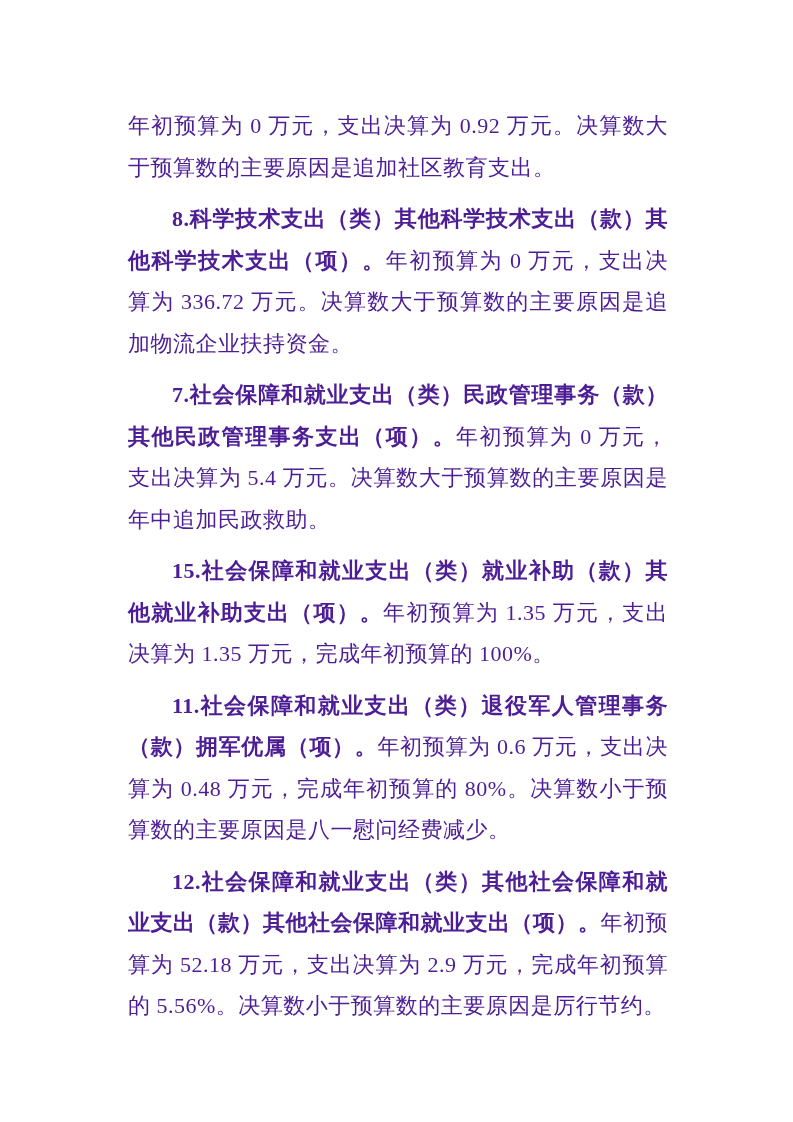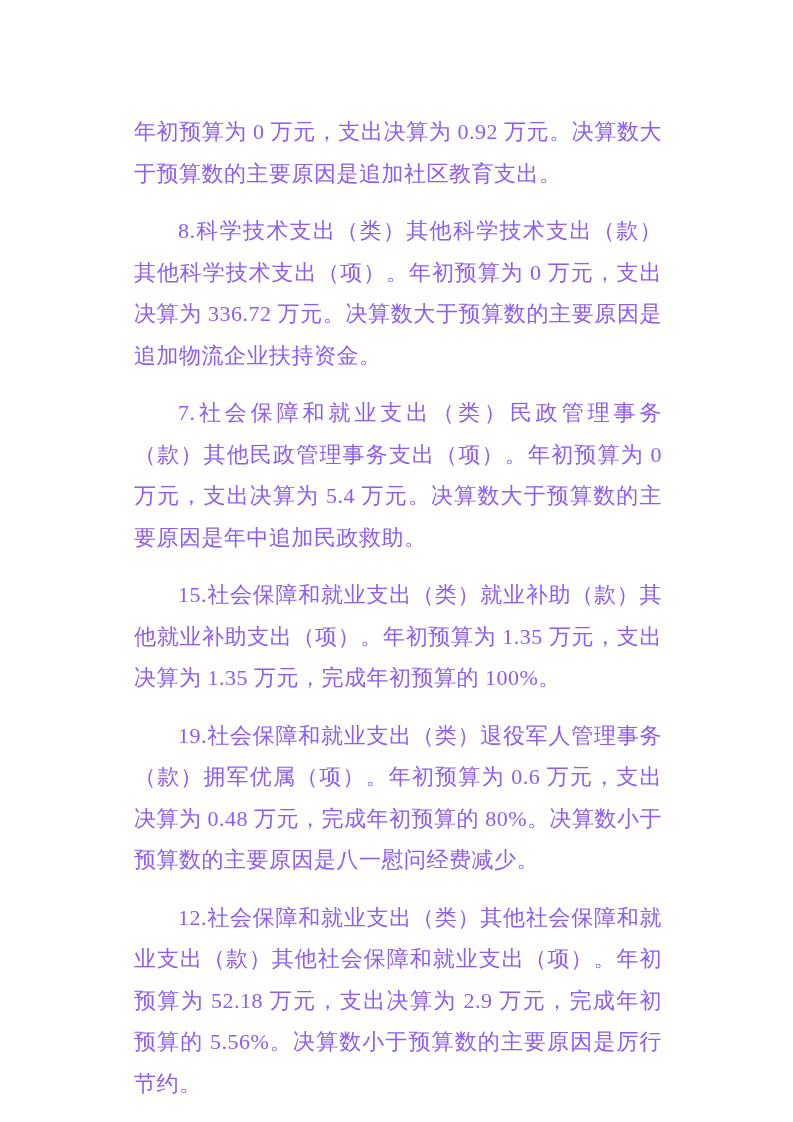--- a/index.html
+++ b/index.html
@@ -11,49 +11,49 @@
     position: relative;
     width: 793px;
     height: 1122px;
     box-sizing: border-box;
     background: #ffffff;
     padding: 95px 115px 0 118px;
     overflow: hidden;
     font-family: "Liberation Serif", "DejaVu Serif", serif;
   }
   p.para {
-    margin: 16px;
+    margin: 10px;
     padding: 0;
     font-size: 22px;
     line-height: 41.5px;
-    color: #8b5cf6;
+    color: #4c1d95;
     text-align: justify;
     text-justify: inter-character;
     text-indent: 2em;
     letter-spacing: 0.5px;
     word-break: break-all;
   }
   p.para.continuation {
     text-indent: 0;
   }
   .lead {
-    font-weight: normal;
+    font-weight: bold;
   }
 </style>
 </head>
 <body>
 
 <div class="page">
 
   <p class="para continuation"><span>年初预算为 0 万元，支出决算为 0.92 万元。决算数大于预算数的主要原因是追加社区教育支出。</span></p>
 
   <p class="para"><span class="lead">8.科学技术支出（类）其他科学技术支出（款）其他科学技术支出（项）。</span><span>年初预算为 0 万元，支出决算为 336.72 万元。决算数大于预算数的主要原因是追加物流企业扶持资金。</span></p>
 
   <p class="para"><span class="lead">7.社会保障和就业支出（类）民政管理事务（款）其他民政管理事务支出（项）。</span><span>年初预算为 0 万元，支出决算为 5.4 万元。决算数大于预算数的主要原因是年中追加民政救助。</span></p>
 
   <p class="para"><span class="lead">15.社会保障和就业支出（类）就业补助（款）其他就业补助支出（项）。</span><span>年初预算为 1.35 万元，支出决算为 1.35 万元，完成年初预算的 100%。</span></p>
 
-  <p class="para"><span class="lead">19.社会保障和就业支出（类）退役军人管理事务（款）拥军优属（项）。</span><span>年初预算为 0.6 万元，支出决算为 0.48 万元，完成年初预算的 80%。决算数小于预算数的主要原因是八一慰问经费减少。</span></p>
+  <p class="para"><span class="lead">11.社会保障和就业支出（类）退役军人管理事务（款）拥军优属（项）。</span><span>年初预算为 0.6 万元，支出决算为 0.48 万元，完成年初预算的 80%。决算数小于预算数的主要原因是八一慰问经费减少。</span></p>
 
   <p class="para"><span class="lead">12.社会保障和就业支出（类）其他社会保障和就业支出（款）其他社会保障和就业支出（项）。</span><span>年初预算为 52.18 万元，支出决算为 2.9 万元，完成年初预算的 5.56%。决算数小于预算数的主要原因是厉行节约。</span></p>
 
 
 </div>
 
 </body></html>

